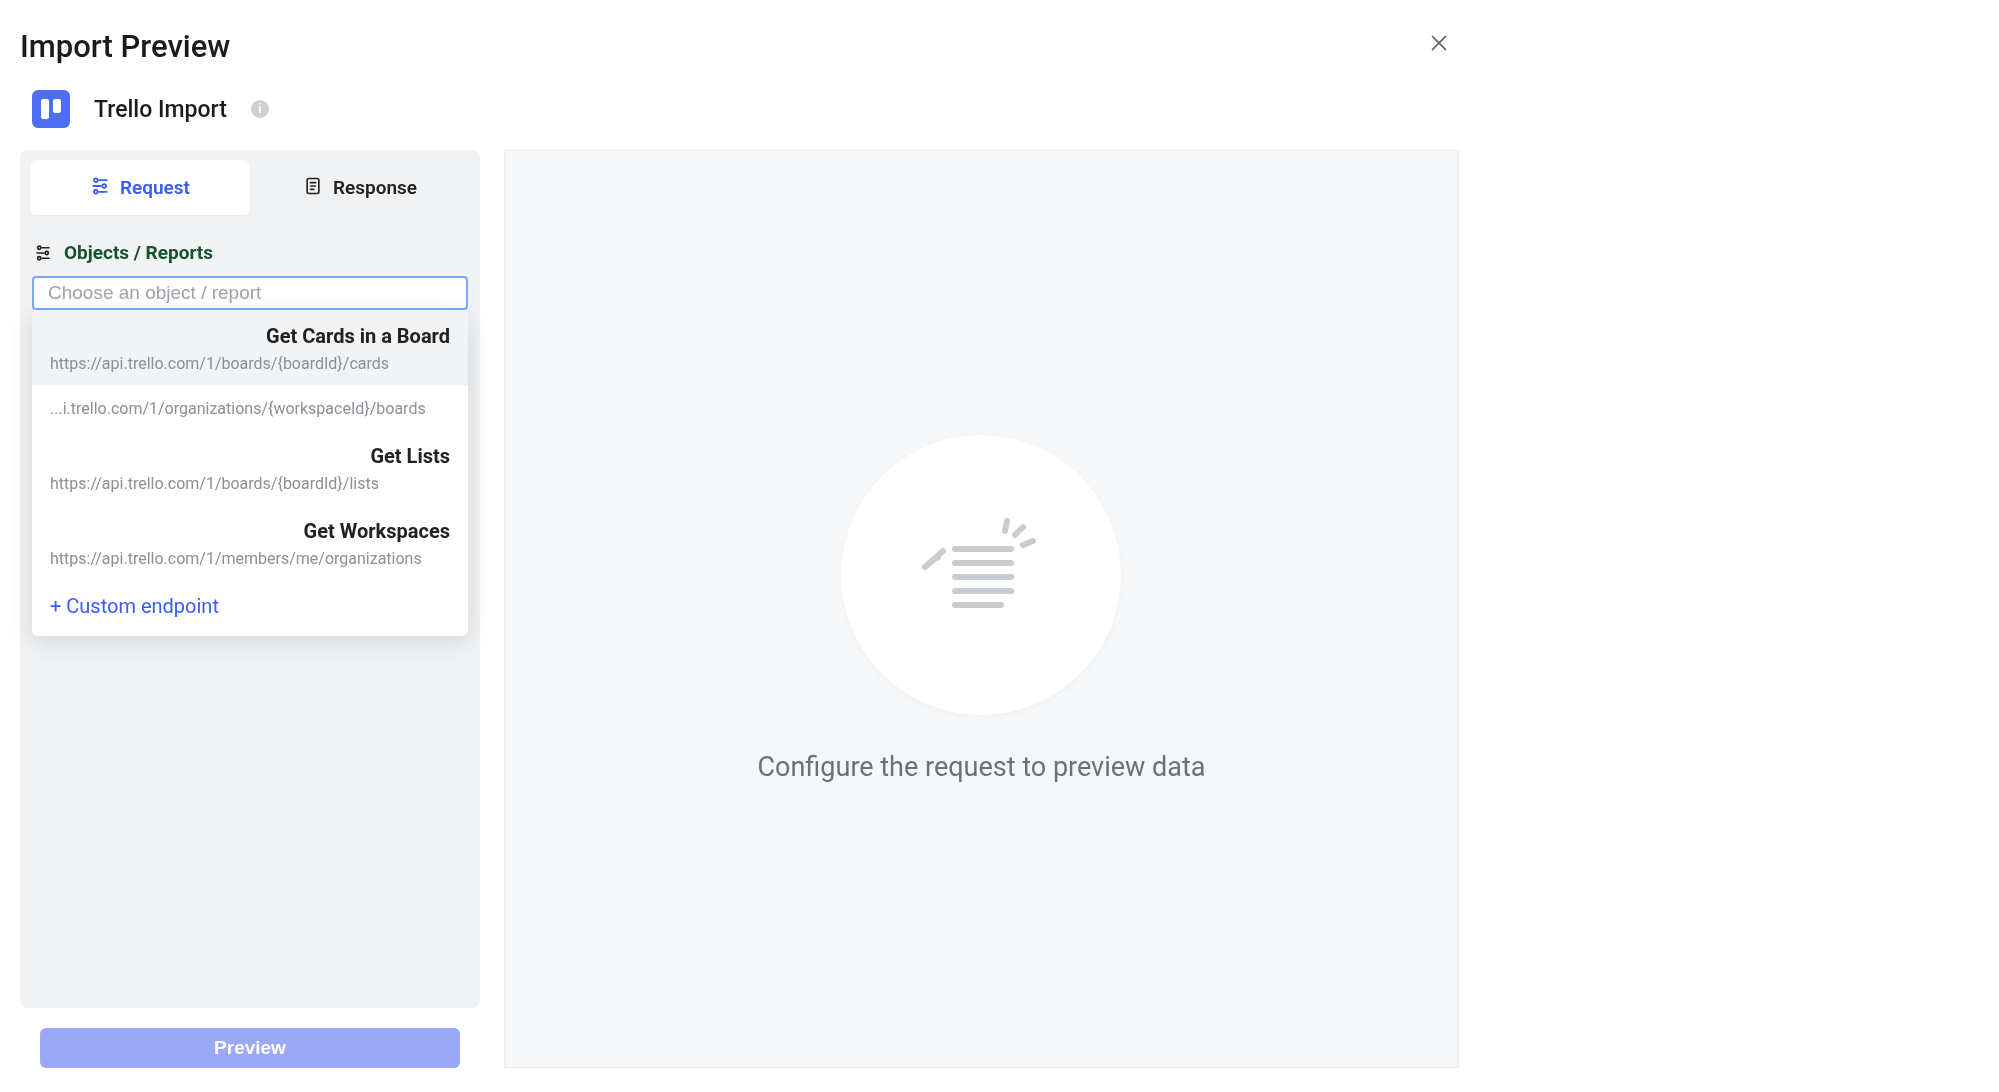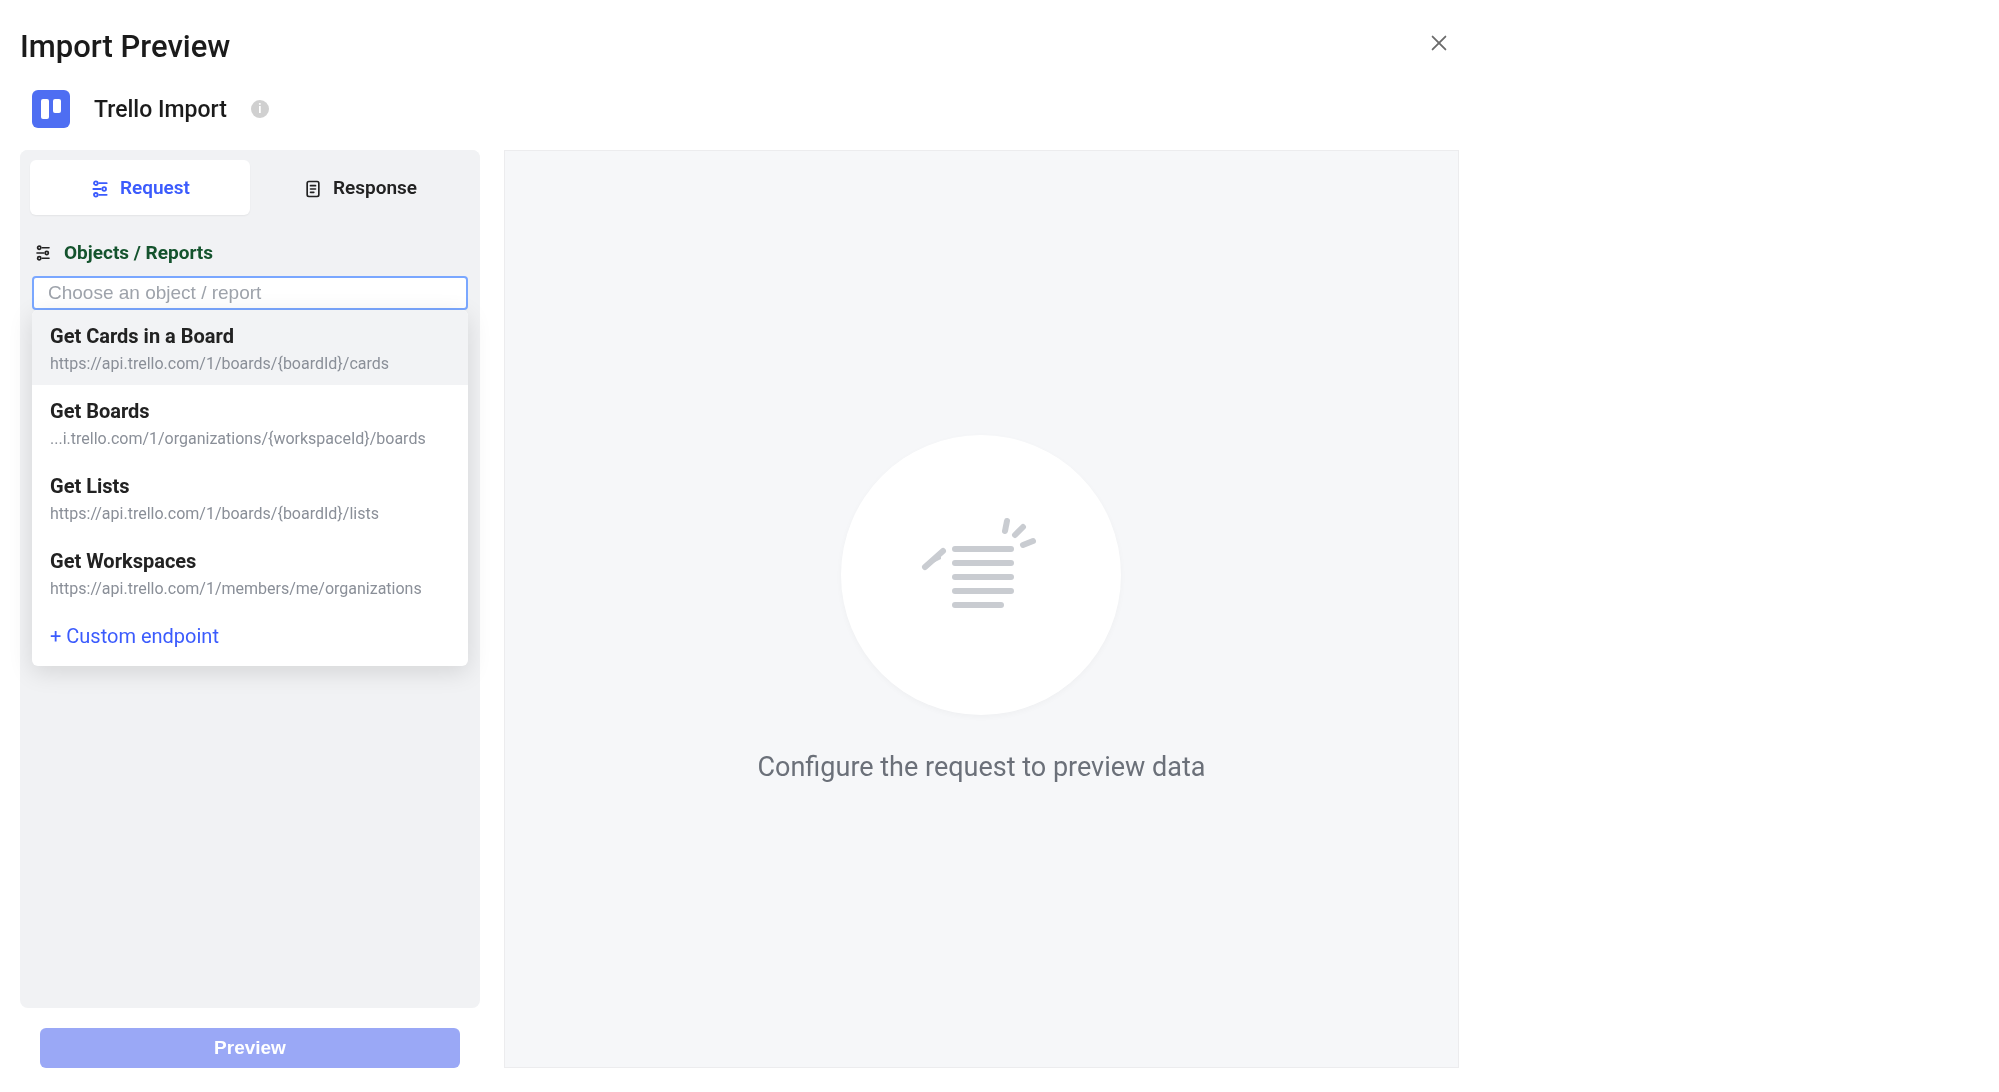--- a/index.html
+++ b/index.html
@@ -113,21 +113,21 @@
   display: flex;
   gap: 0;
   padding: 10px 10px 0 10px;
   background: #f1f2f4;
   border-top-left-radius: 8px;
   border-top-right-radius: 8px;
 }
 .tab {
   flex: 1;
   display: flex;
-  align-items: flex-end;
+  align-items: flex-start;
   justify-content: center;
   gap: 10px;
   padding: 16px 0;
   font-size: 19px;
   font-weight: 600;
   cursor: pointer;
   color: #222;
   border-radius: 6px;
 }
 .tab.active {
@@ -179,20 +179,21 @@
 .dropdown-item {
   padding: 14px 18px 12px 18px;
   cursor: pointer;
 }
 .dropdown-item.hover { background: #f2f3f5; }
 .dropdown-item .di-title {
   font-size: 20px;
   font-weight: 700;
   color: #222;
   margin-bottom: 6px;
+  text-align: right;
 }
 .dropdown-item .di-sub {
   font-size: 16px;
   color: #8a8f98;
   white-space: nowrap;
   overflow: hidden;
   text-overflow: clip;
 }
 .dropdown-custom {
   padding: 14px 18px 18px 18px;
@@ -318,21 +319,20 @@
           </div>
 
           <input class="object-input" type="text" placeholder="Choose an object / report" style="">
 
           <div class="dropdown">
             <div class="dropdown-item hover">
               <div class="di-title">Get Cards in a Board</div>
               <div class="di-sub">https://api.trello.com/1/boards/{boardId}/cards</div>
             </div>
             <div class="dropdown-item">
-              <div class="di-title">Get Boards</div>
               <div class="di-sub">...i.trello.com/1/organizations/{workspaceId}/boards</div>
             </div>
             <div class="dropdown-item">
               <div class="di-title">Get Lists</div>
               <div class="di-sub">https://api.trello.com/1/boards/{boardId}/lists</div>
             </div>
             <div class="dropdown-item">
               <div class="di-title">Get Workspaces</div>
               <div class="di-sub">https://api.trello.com/1/members/me/organizations</div>
             </div>

